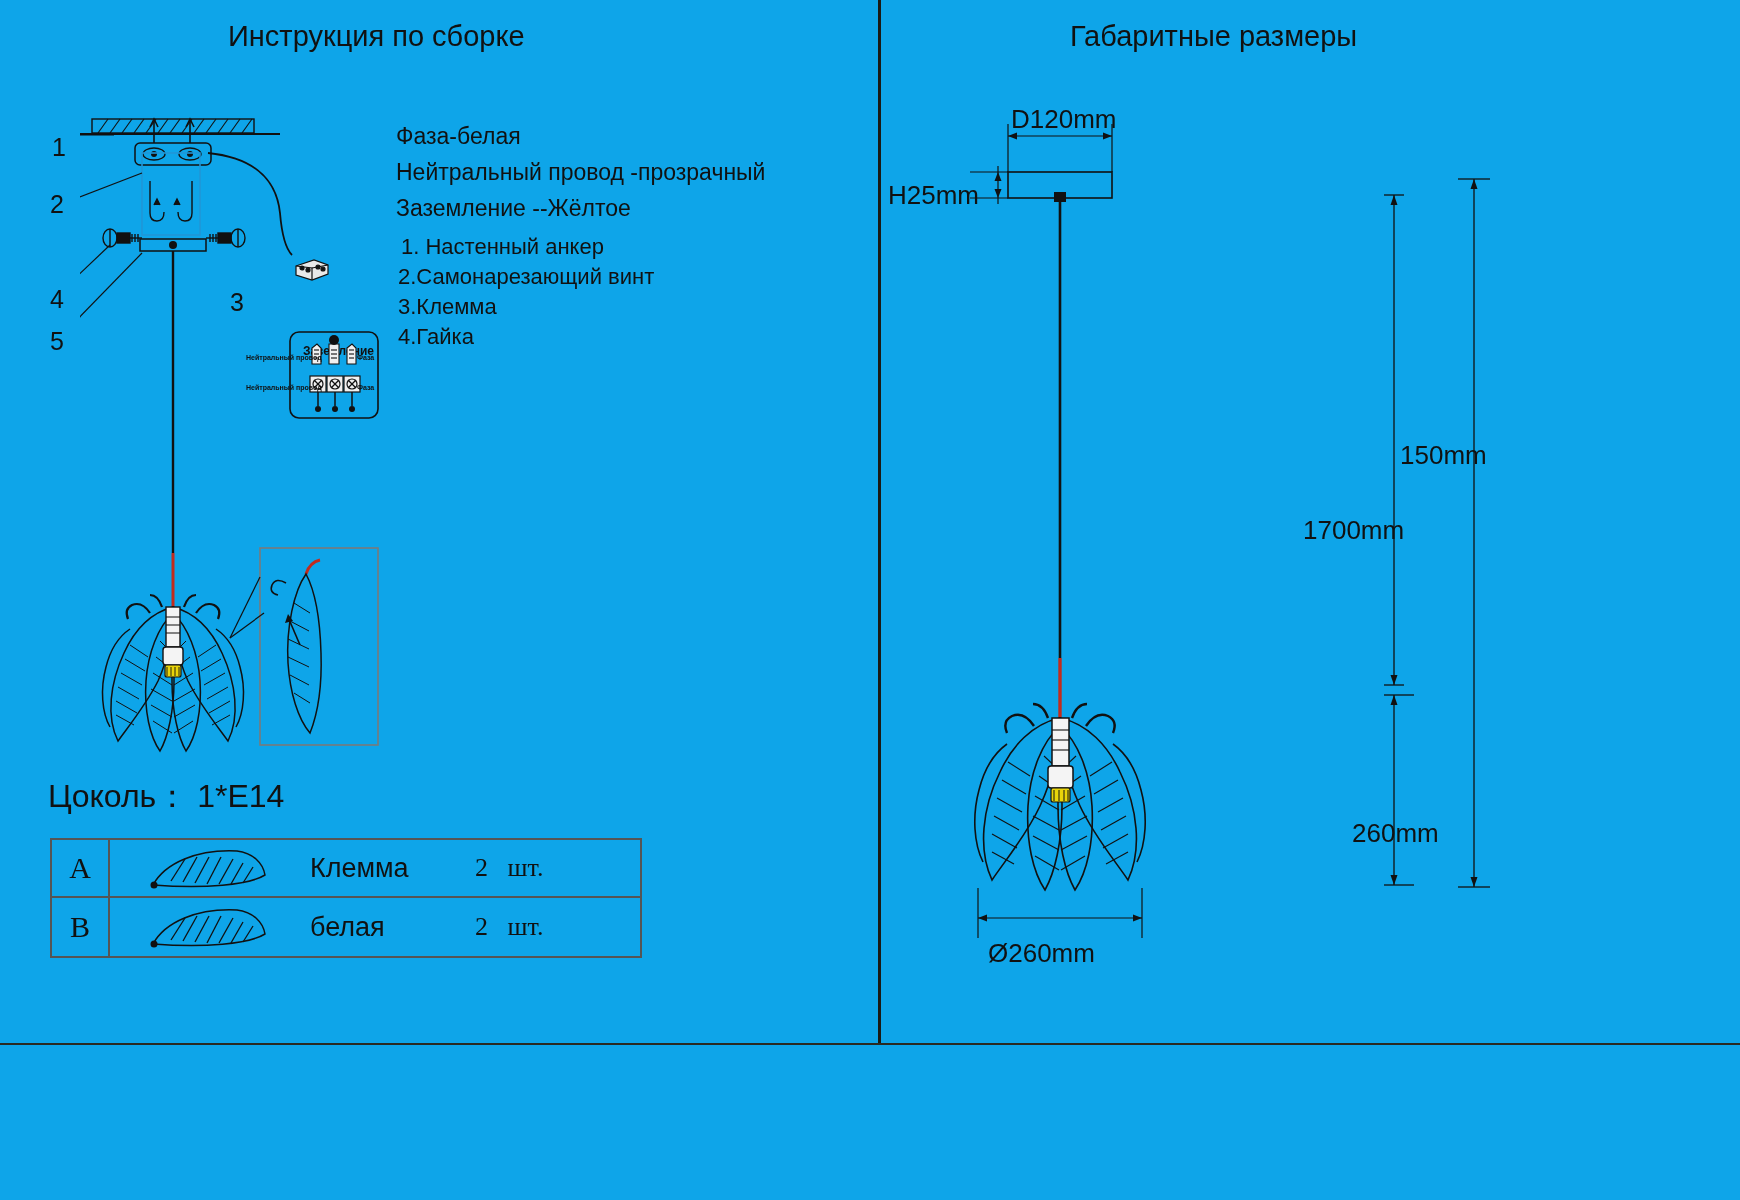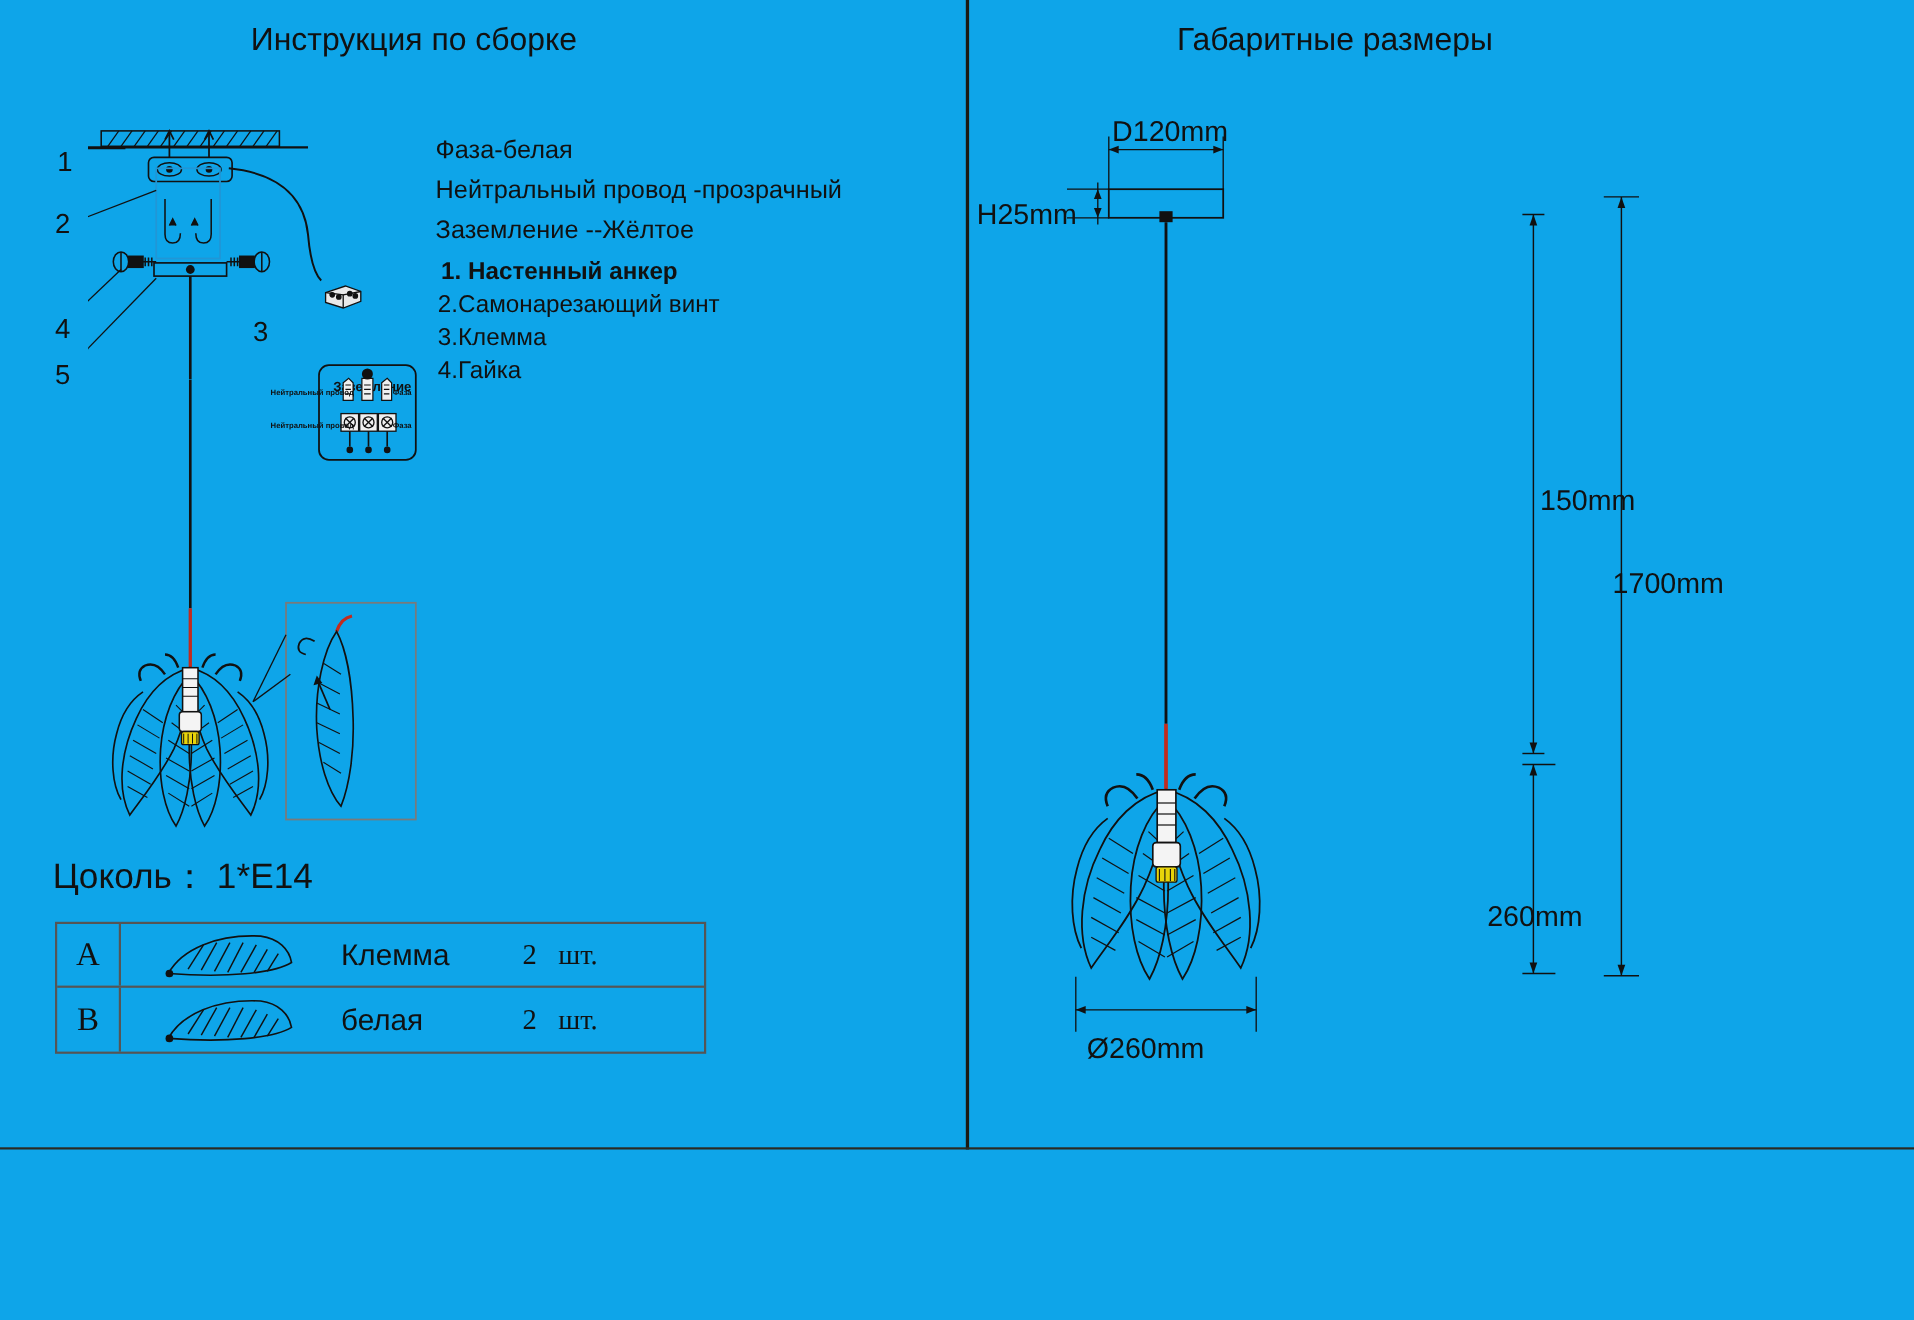--- a/index.html
+++ b/index.html
@@ -54,21 +54,21 @@
     color: #111;
     white-space: nowrap;
   }
   .parts-lines {
     left: 398px; top: 232px;
     font-size: 22px;
     line-height: 30px;
     color: #111;
     white-space: nowrap;
   }
-  .parts-lines .first { padding-left: 3px; font-weight: bold; }
+  .parts-lines .first { padding-left: 3px; }
 
   
   .callout-num {
     font-size: 25px;
     color: #111;
   }
 
   
   .socket-label {
     left: 48px; top: 775px;
@@ -569,17 +569,17 @@
       <line x1="104" y1="14" x2="104" y2="722"></line>
       <line x1="88" y1="722" x2="120" y2="722"></line>
     </g>
     <path d="M104 14 l-3.5 10 l7 0 Z" fill="#111"></path>
     <path d="M104 722 l-3.5 -10 l7 0 Z" fill="#111"></path>
   </svg>
 
   <div class="abs dim-label big" style="left:991px; top:104px;margin-left:20px;">D120mm</div>
   <div class="abs dim-label big" style="left:888px; top:180px;">H25mm</div>
   <div class="abs dim-label big" style="left:1400px; top:440px;">150mm</div>
-  <div class="abs dim-label big" style="left:1466px; top:515px;">1700mm</div>
+  <div class="abs dim-label big" style="left:1303px; top:515px;">1700mm</div>
   <div class="abs dim-label big" style="left:1352px; top:775px;margin-top:43px;">260mm</div>
   <div class="abs dim-label big" style="left:988px; top:938px;">Ø260mm</div>
 
 </div>
 
 </body></html>

